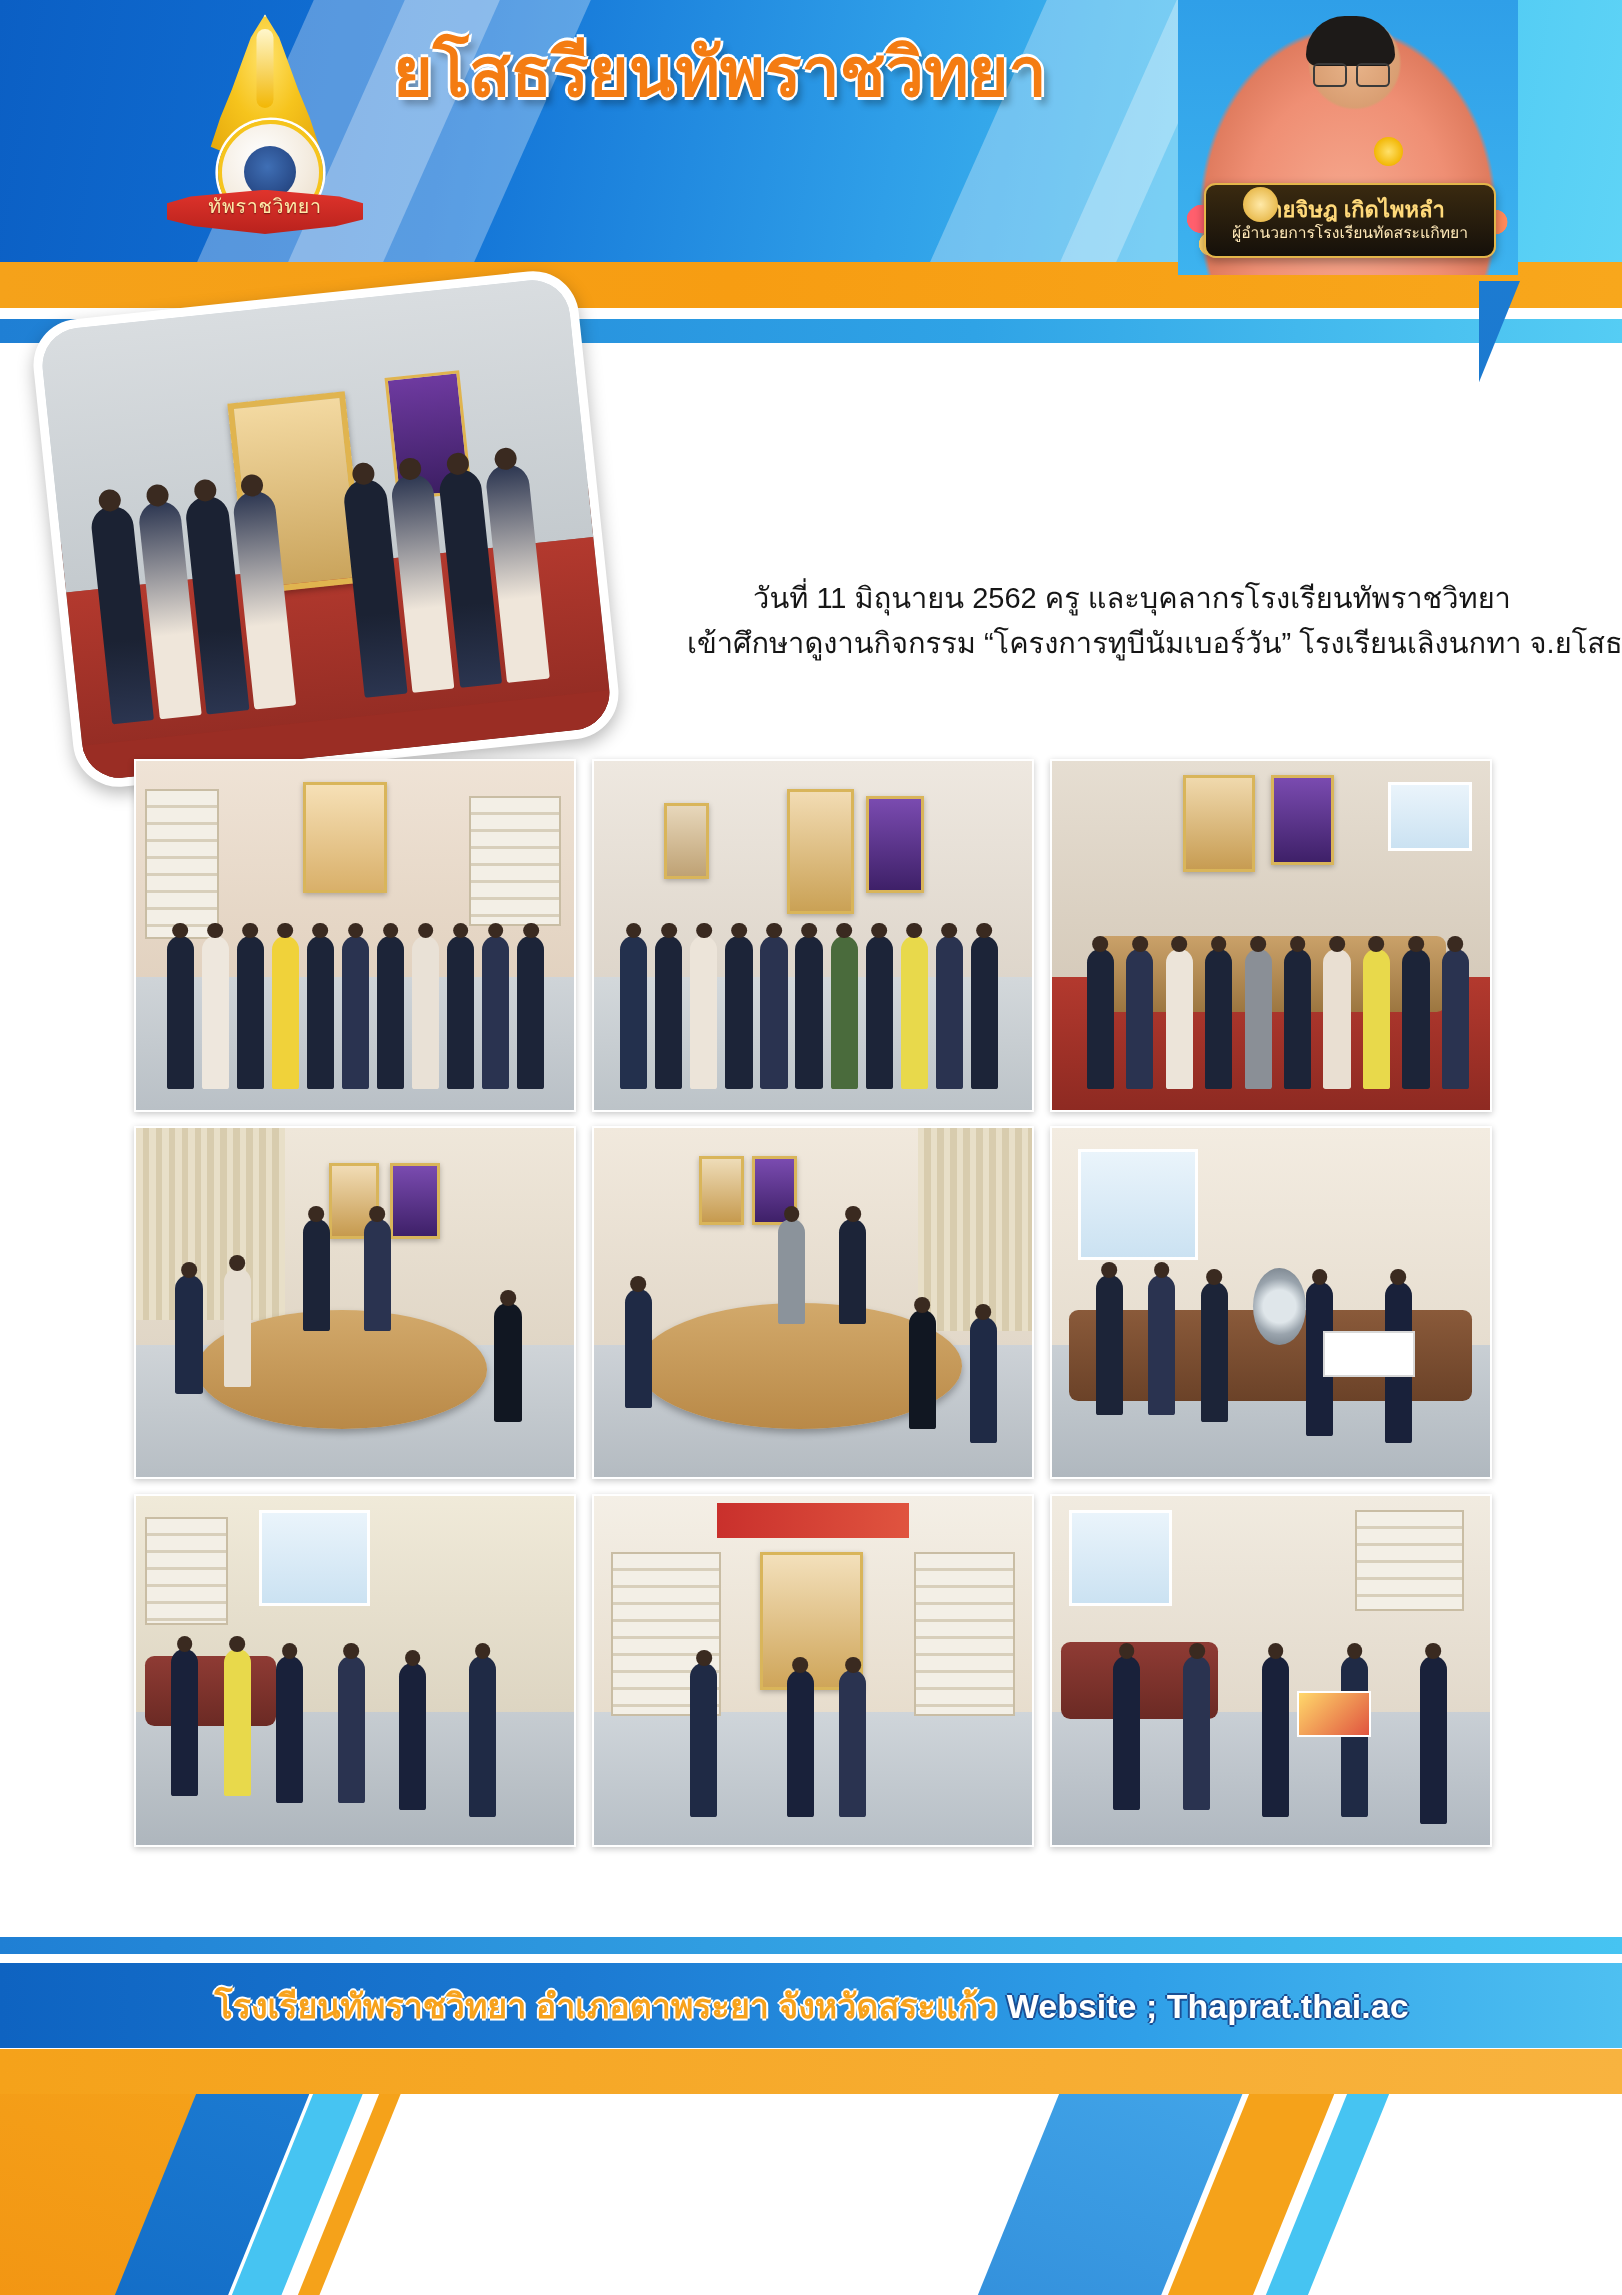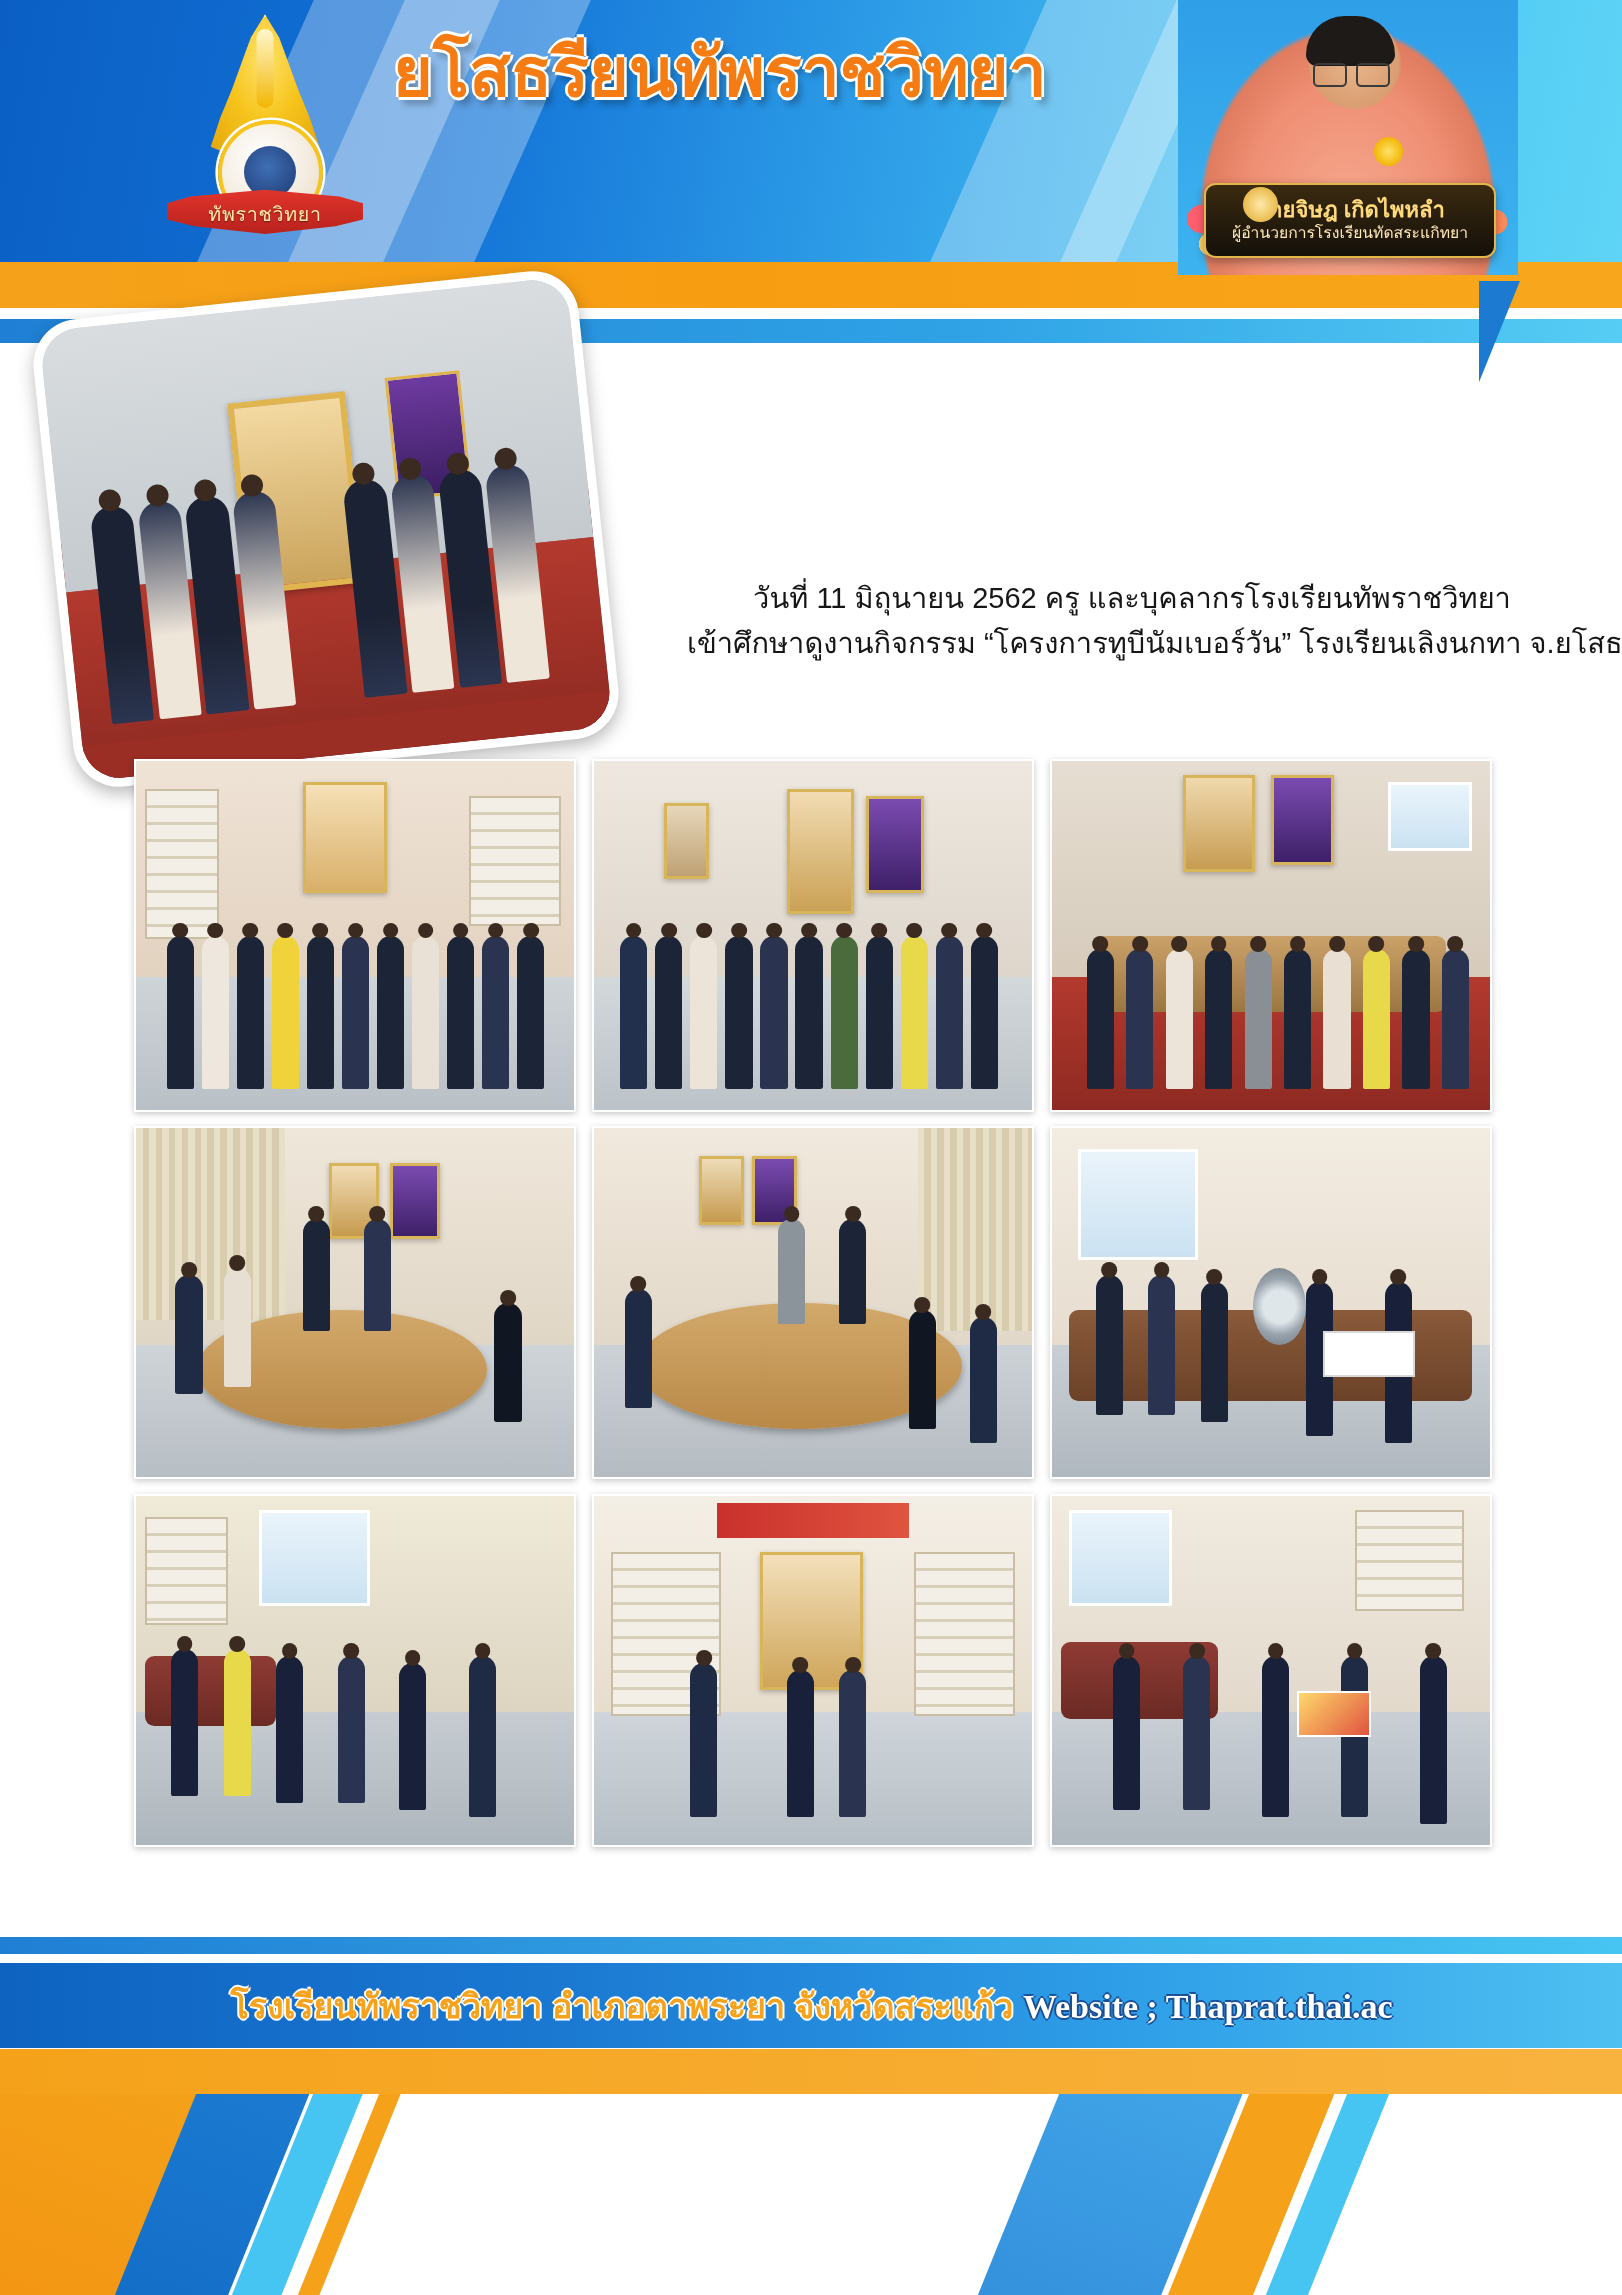--- a/index.html
+++ b/index.html
@@ -102,21 +102,21 @@
     border-radius:50%;
     background:radial-gradient(circle at 45% 40%, #3f6fb5 0%, #2b4f8e 60%, #1d3a6d 100%);
   }
   .emblem .ribbon {
     position: absolute;
     left: 0px; top: 178px;
     width: 196px; height: 48px;
     background: linear-gradient(180deg,#e0342c,#b5201b);
     clip-path: polygon(0% 28%, 12% 14%, 50% 0%, 88% 14%, 100% 28%, 100% 62%, 86% 76%, 50% 92%, 14% 76%, 0% 62%);
     border-radius: 5.2px;
-    display: flex; align-items: center; justify-content: center; font-family: Liberation Mono, monospace;
+    display: flex; justify-content: center; font-family: Liberation Mono, monospace;
   }
   .emblem .ribbon span {
     color: #ffe9a8;
     font-size: 19.6px;
     letter-spacing: 0.7px;
     text-shadow: 0 1.3px 1.3px rgba(0,0,0,.45);
   }
 
   
   .header-title {
@@ -343,21 +343,21 @@
   }
   .footer-bar{
     position:absolute; left:0; top:65px; width:1623px; height:85px;
     background:linear-gradient(90deg,#0e63c1 0%, #1b79d2 35%, #2f9fe8 70%, #4ec0f1 100%);
     display:flex; align-items:center; justify-content:center;
   }
   .footer-bar .ftext{
     color:#f7a21c; font-size:34px; font-weight:bold; white-space:nowrap;
     text-shadow: -2px 0 0 #ffffff, 0 2px 0 #ffffff, 2px 0 0 #ffffff, 0 -2px 0 #ffffff;
   }
-  .footer-bar .ftext .site{ color:#ffffff; text-shadow:-2px 0 0 #1a4f95,0 2px 0 #1a4f95,2px 0 0 #1a4f95,0 -2px 0 #1a4f95;font-family:Liberation Serif, serif; }
+  .footer-bar .ftext .site{ color:#ffffff; text-shadow:-2px 0 0 #1a4f95,0 2px 0 #1a4f95,2px 0 0 #1a4f95,0 -2px 0 #1a4f95; }
   .footer-orange{
     position:absolute; left:0; top:151px; width:1623px; height:46px;
     background:linear-gradient(90deg,#f5a21a,#f8b33f);
   }
   .footer-diag{
     position:absolute; top:196px; left:0; width:1623px; height:202px; overflow:hidden; background:#ffffff;
   }
   .footer-diag .d{
     position:absolute; top:-131px; height:589px; transform:rotate(22deg); transform-origin:top left;
   }

